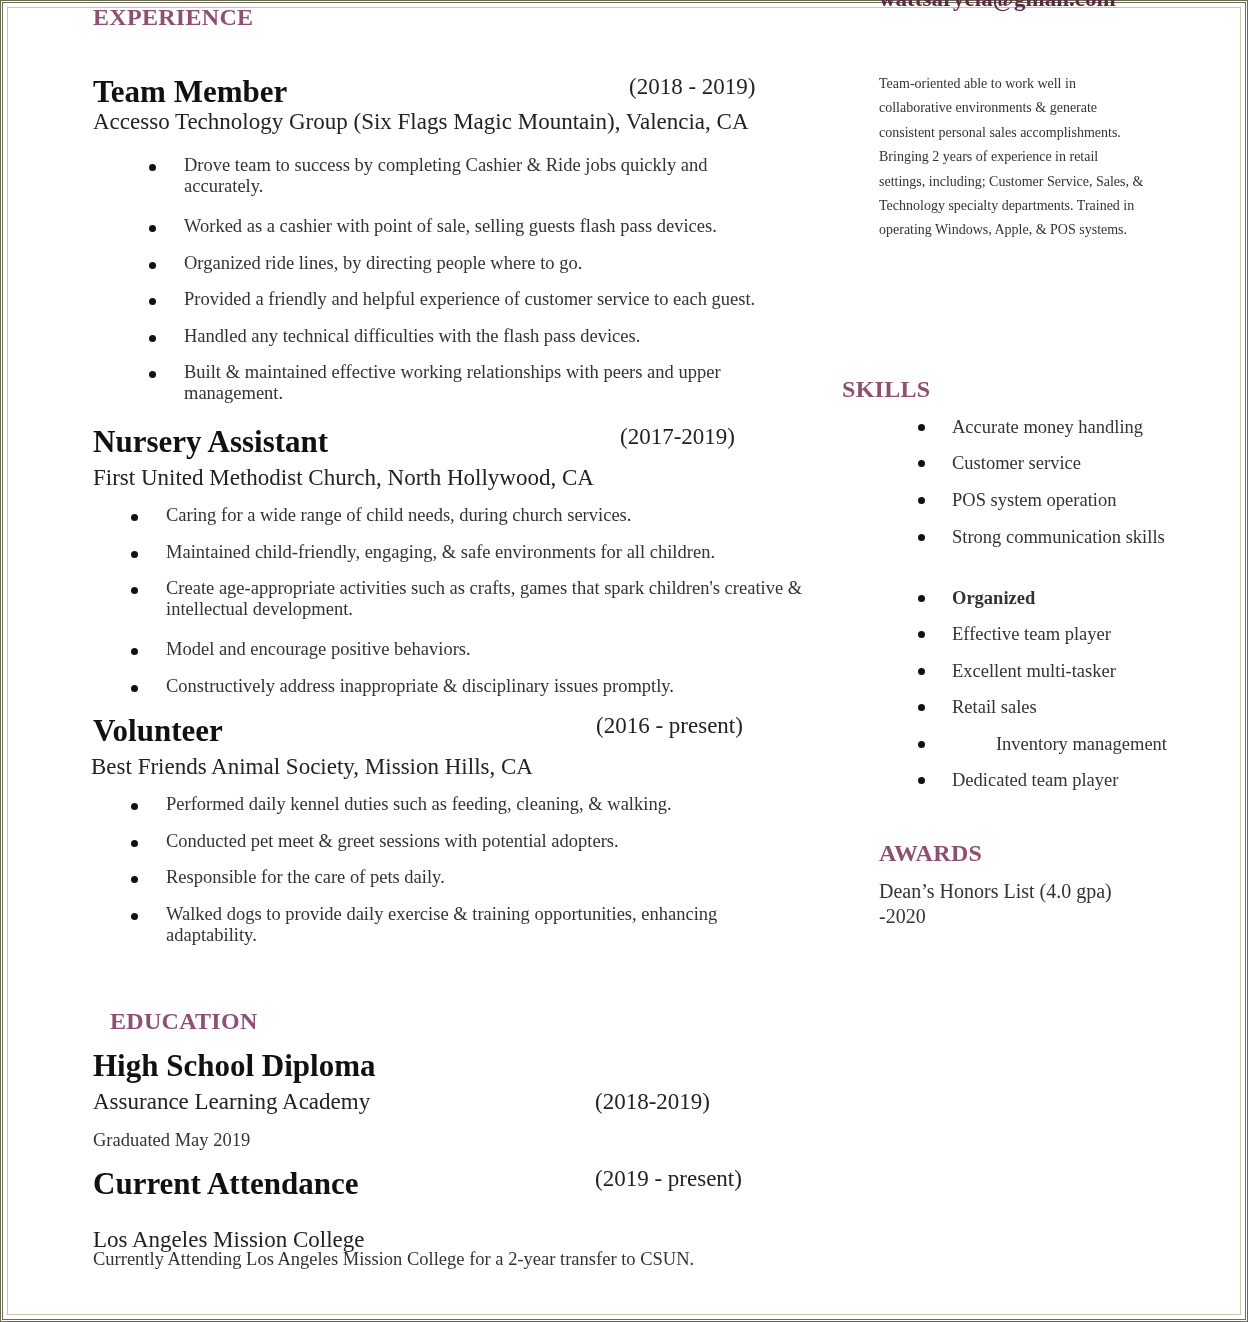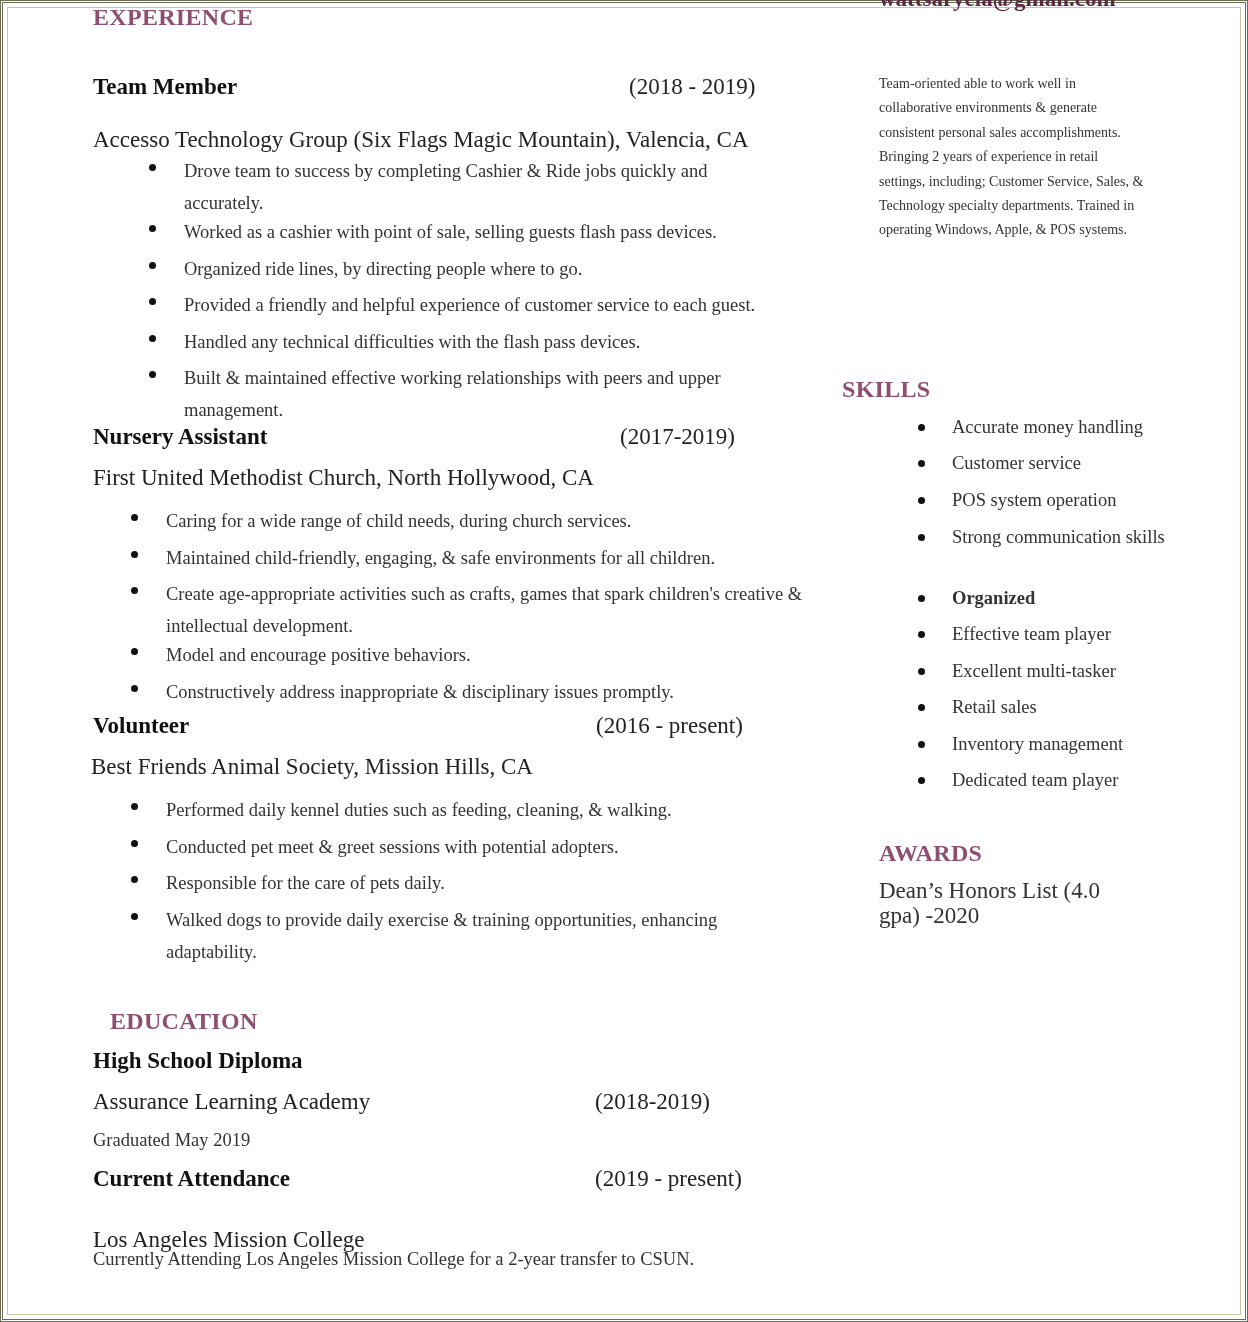--- a/index.html
+++ b/index.html
@@ -14,59 +14,59 @@
     pointer-events: none;
   }
   .frame-inner {
     position: absolute; left: 4px; top: 4px; right: 4px; bottom: 4px;
     border: 1px solid #c9c6a8; pointer-events: none;
   }
   .abs { position: absolute; white-space: nowrap; }
   .section-heading {
     font-weight: bold; color: #8e4f72; font-size: 24px; letter-spacing: 0.3px;
   }
-  .job-title { font-weight: bold; font-size: 23px; color: #111; }
+  .job-title { font-weight: bold; font-size: 31px; color: #111; }
   .date { font-size: 23px; color: #222; }
   .org { font-size: 23px; color: #222; }
   .bullet-list { position: absolute; margin: 0; padding: 0; list-style: none; }
   .bullet-list li {
-    position: relative; font-size: 18.5px; color: #333; line-height: 32px;
+    position: relative; font-size: 18.5px; color: #333; line-height: 21px;
   }
   .bullet-list li .dot {
     position: absolute; width: 7px; height: 7px; border-radius: 50%; background: #111;
   }
   .email {
     position: absolute; left: 879px; top: -14px; font-size: 23px; font-weight: bold;
     color: #5a2a45; white-space: nowrap;
   }
   .summary {
     position: absolute; left: 879px; top: 72px; width: 265px;
     font-size: 14px; line-height: 24.4px; color: #333;
   }
   .skill-list li { font-size: 18.5px; color: #333; line-height: 24px; }
   .awards-text {
     position: absolute; left: 879px; top: 879px; width: 265px;
-    font-size: 23px; line-height: 24.5px; color: #333;
+    font-size: 20px; line-height: 24.5px; color: #333;
   }
   .small { font-size: 18.5px; color: #333; }
 </style>
 </head>
 <body>
 
 <div class="frame">
     <div class="frame-inner"></div>
   </div>
 
 <div class="email">wattsaryela@gmail.com</div>
 
 <div class="abs section-heading" style="left:93px; top:4px;">EXPERIENCE</div>
 
 <div class="abs job-title" style="left:93px; top:74px;">Team Member</div>
 <div class="abs date" style="left:629px; top:74px;">(2018 - 2019)</div>
-<div class="abs org" style="left:93px; top:127px;text-align:center;">Accesso Technology Group (Six Flags Magic Mountain), Valencia, CA</div>
+<div class="abs org" style="left:93px; top:109px;text-align:center;">Accesso Technology Group (Six Flags Magic Mountain), Valencia, CA</div>
 <ul class="bullet-list" style="left:184px; top:155px; width:600px;">
   <li style="height:61px; white-space:normal;"><span class="dot" style="left:-35px; top:9px;"></span><span>Drove team to success by completing Cashier &amp; Ride jobs quickly and accurately.</span></li>
   <li style="height:37px;"><span class="dot" style="left:-35px; top:9px;"></span><span>Worked as a cashier with point of sale, selling guests flash pass devices.</span></li>
   <li style="height:36px;"><span class="dot" style="left:-35px; top:9px;"></span><span>Organized ride lines, by directing people where to go.</span></li>
   <li style="height:37px;"><span class="dot" style="left:-35px; top:9px;"></span><span>Provided a friendly and helpful experience of customer service to each guest.</span></li>
   <li style="height:36px;"><span class="dot" style="left:-35px; top:9px;"></span><span>Handled any technical difficulties with the flash pass devices.</span></li>
   <li style="height:50px; white-space:normal;"><span class="dot" style="left:-35px; top:9px;"></span><span>Built &amp; maintained effective working relationships with peers and upper management.</span></li>
 </ul>
 
 <div class="abs job-title" style="left:93px; top:424px;">Nursery Assistant</div>
@@ -107,18 +107,18 @@
 <div class="abs section-heading" style="left:842px; top:376px;">SKILLS</div>
 <ul class="bullet-list skill-list" style="left:952px; top:415px; width:215px;">
   <li style="height:36px;"><span class="dot" style="left:-34px; top:9px;"></span><span>Accurate money handling</span></li>
   <li style="height:37px;"><span class="dot" style="left:-34px; top:9px;"></span><span>Customer service</span></li>
   <li style="height:37px;"><span class="dot" style="left:-34px; top:9px;"></span><span>POS system operation</span></li>
   <li style="height:61px; white-space:normal;"><span class="dot" style="left:-34px; top:9px;"></span><span>Strong communication skills</span></li>
   <li style="height:36px;font-weight:bold;"><span class="dot" style="left:-34px; top:9px;"></span><span>Organized</span></li>
   <li style="height:37px;"><span class="dot" style="left:-34px; top:9px;"></span><span>Effective team player</span></li>
   <li style="height:36px;"><span class="dot" style="left:-34px; top:9px;"></span><span>Excellent multi-tasker</span></li>
   <li style="height:37px;"><span class="dot" style="left:-34px; top:9px;"></span><span>Retail sales</span></li>
-  <li style="height:36px;"><span class="dot" style="left:-34px; top:9px;"></span><span>Inventory management</span></li>
+  <li style="height:36px;text-align:right;"><span class="dot" style="left:-34px; top:9px;"></span><span>Inventory management</span></li>
   <li style="height:37px;"><span class="dot" style="left:-34px; top:9px;"></span><span>Dedicated team player</span></li>
 </ul>
 
 <div class="abs section-heading" style="left:879px; top:840px;">AWARDS</div>
 <div class="awards-text">Dean’s Honors List (4.0 gpa) -2020</div>
 
 </body></html>

